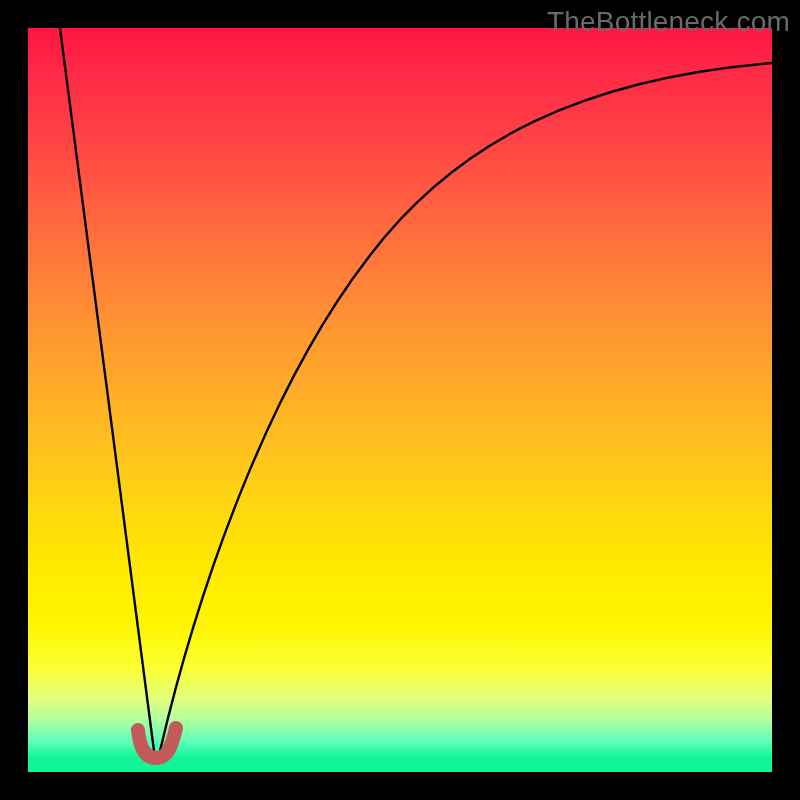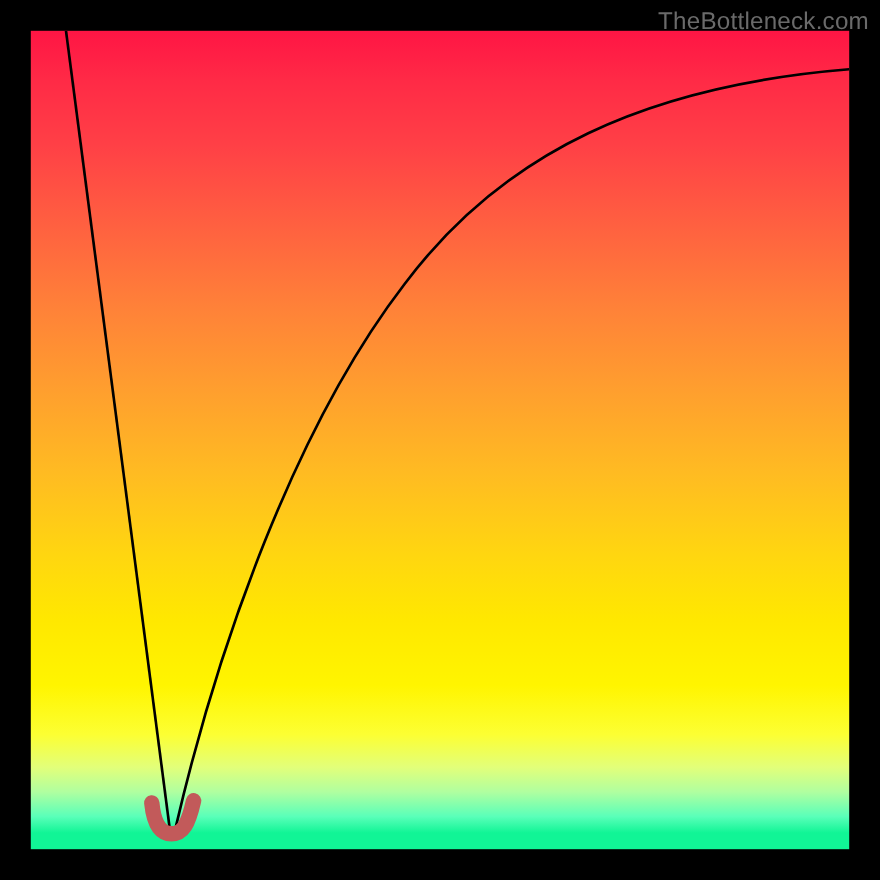--- a/index.html
+++ b/index.html
@@ -43,21 +43,21 @@
       #5affb9 96%,
       #11f596 98%,
       #11f596 100%
     );
   }
   .watermark {
     position: absolute;
     top: 6px;
     right: 10px;
     color: #6a6a6a;
-    font-size: 22px;
+    font-size: 28px;
     font-weight: 500;
     letter-spacing: 0.2px;
   }
   svg.curve {
     position: absolute;
     left: 0;
     top: 0;
     width: 744px;
     height: 744px;
   }

